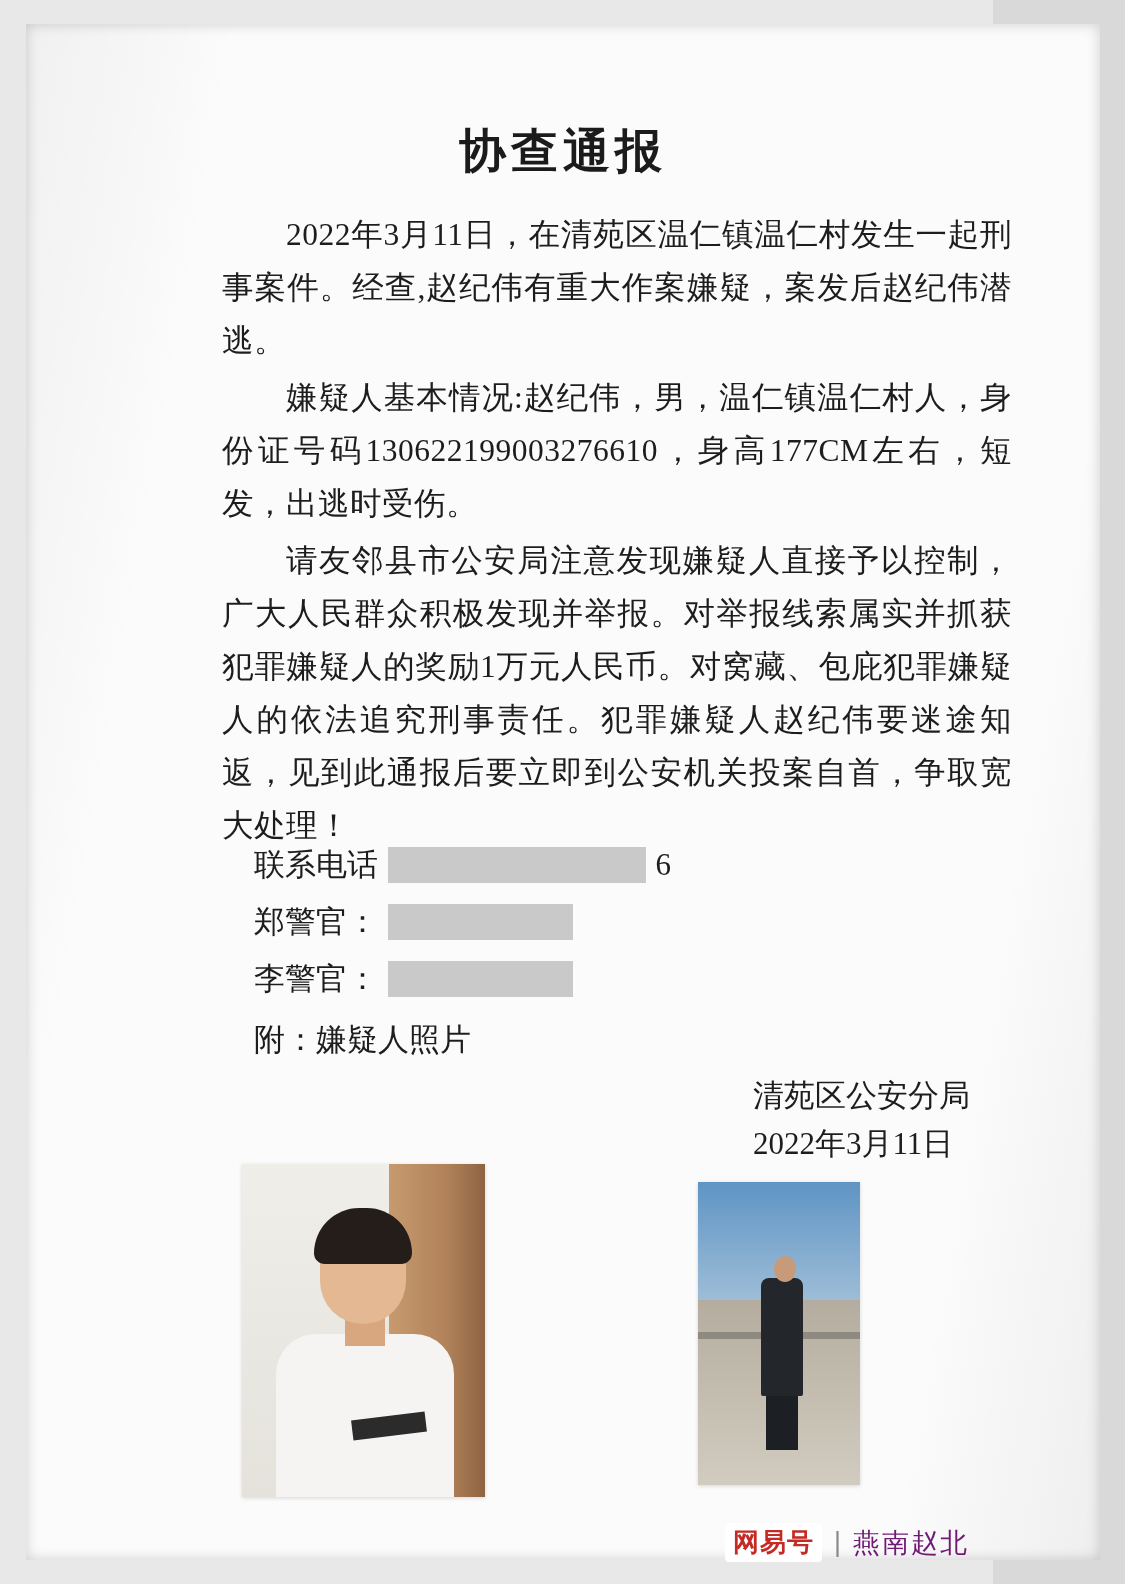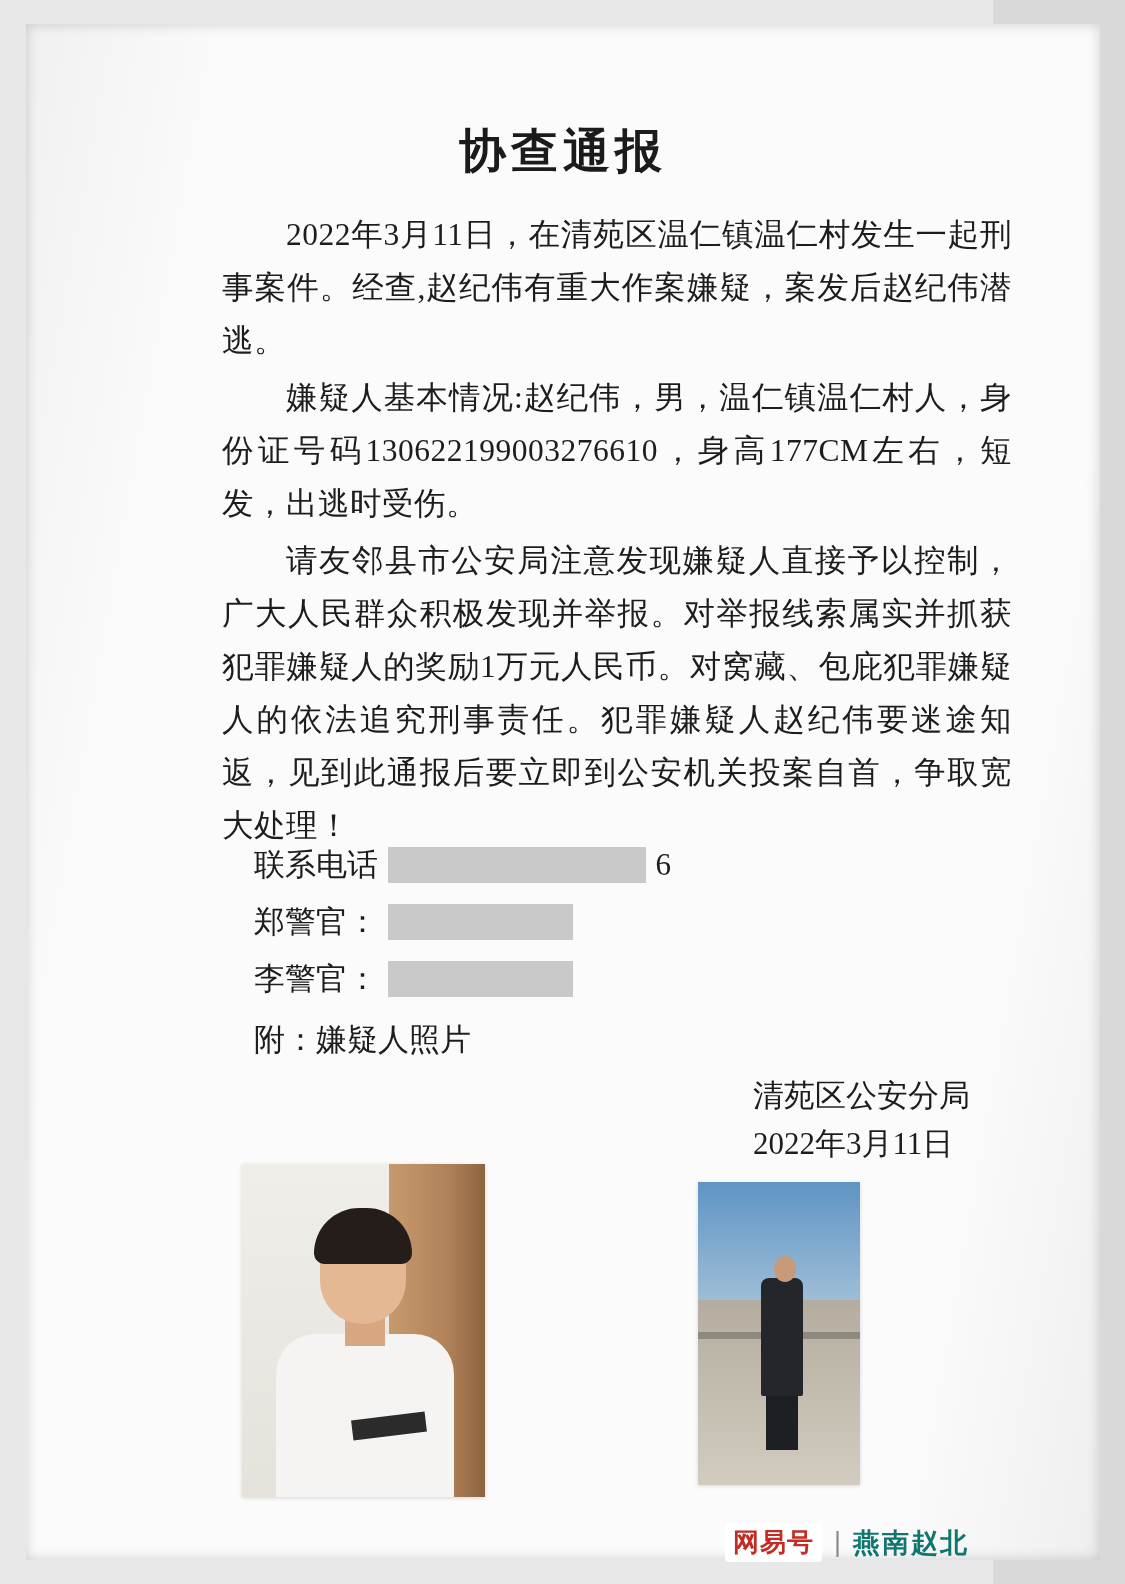--- a/index.html
+++ b/index.html
@@ -212,21 +212,21 @@
     display: inline-block;
     padding: 2px 8px;
     background: #ffffff;
     color: #c32b24;
     border-radius: 4px;
     font-weight: bold;
     font-size: 26px;
     letter-spacing: 1px;
   }
   .wm-sep { color: #8a8a8a; }
-  .wm-name { color: #0f766e; letter-spacing: 2px; font-weight: bold; }
+  .wm-name { color: #701a75; letter-spacing: 2px; }
 </style>
 </head>
 <body>
 
 <div class="page">
   <div class="sheet">
 
     <div class="doc-title">协查通报</div>
 
     <div class="body-text">

